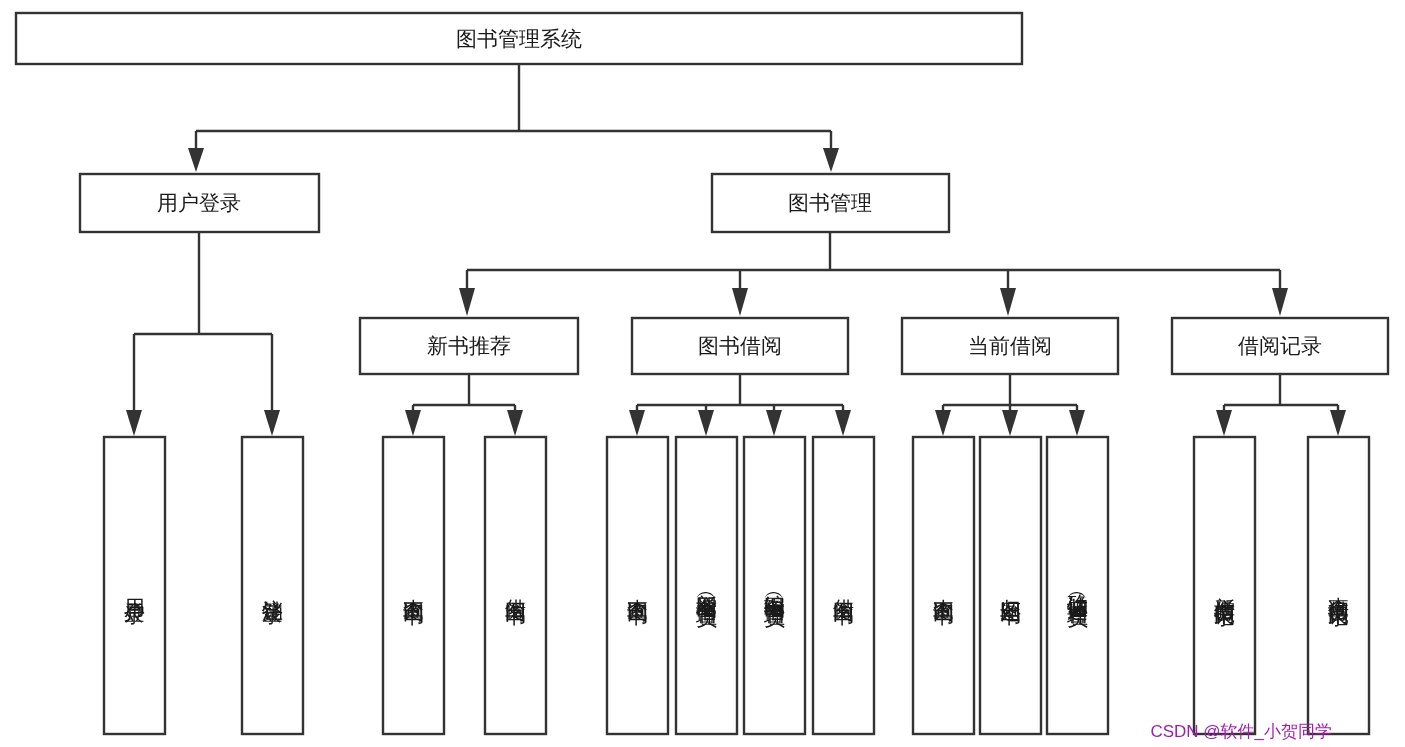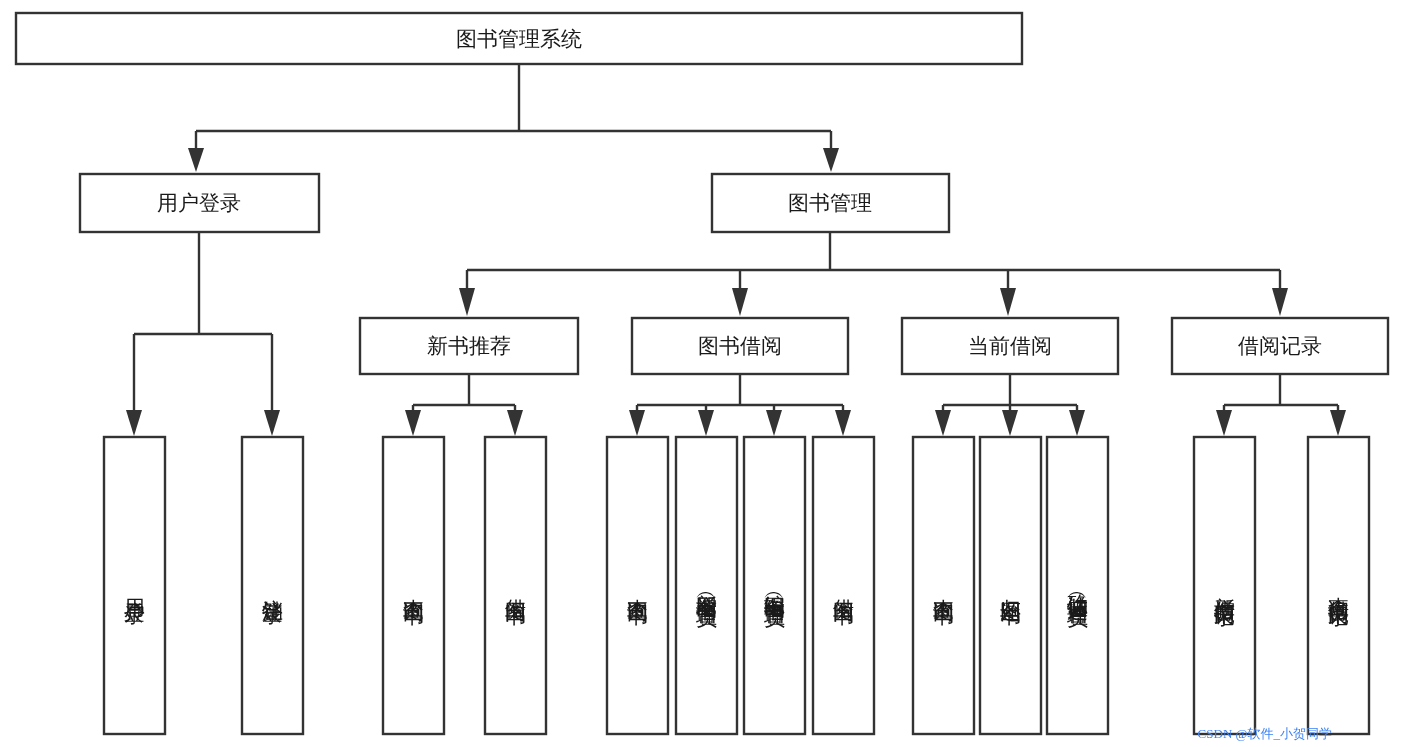--- a/index.html
+++ b/index.html
@@ -55,23 +55,23 @@
     align-items: center;
     justify-content: center;
     text-align: center;
     white-space: nowrap;
     pointer-events: none;
   }
   .watermark {
     position: absolute;
     right: 8px;
     bottom: 4px;
-    font-family: Liberation Serif, serif;
-    font-size: 13px;
-    color: #3b82f6;
+    font-family: Liberation Sans, sans-serif;
+    font-size: 17px;
+    color: #a21caf;
     white-space: nowrap;
     user-select: none;
   }
 </style>
 </head>
 <body>
 
 <div id="chart-root">
 
   <svg width="1405" height="747" viewBox="0 0 1405 747">

